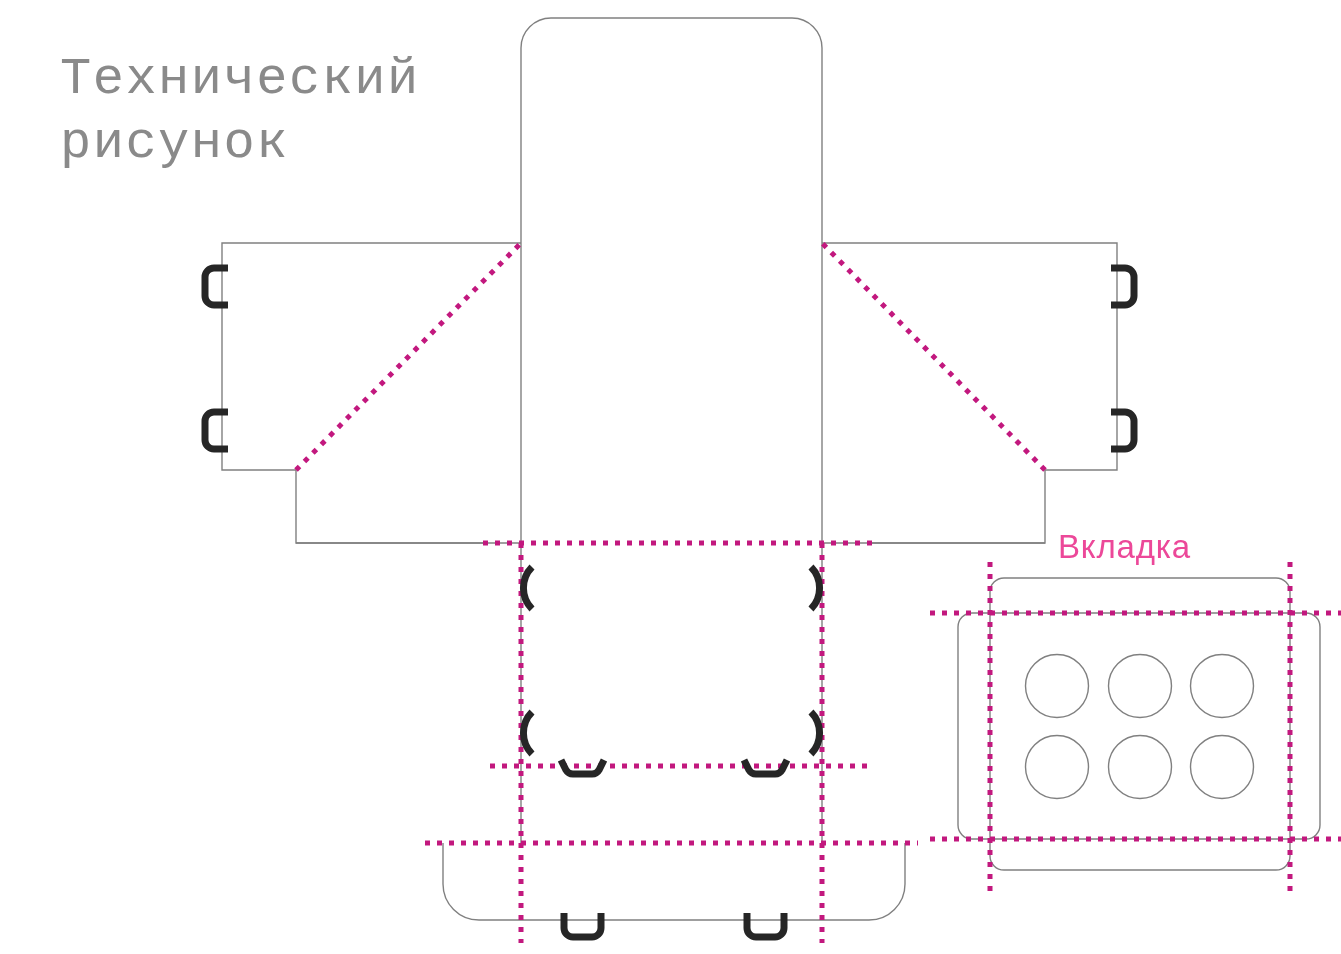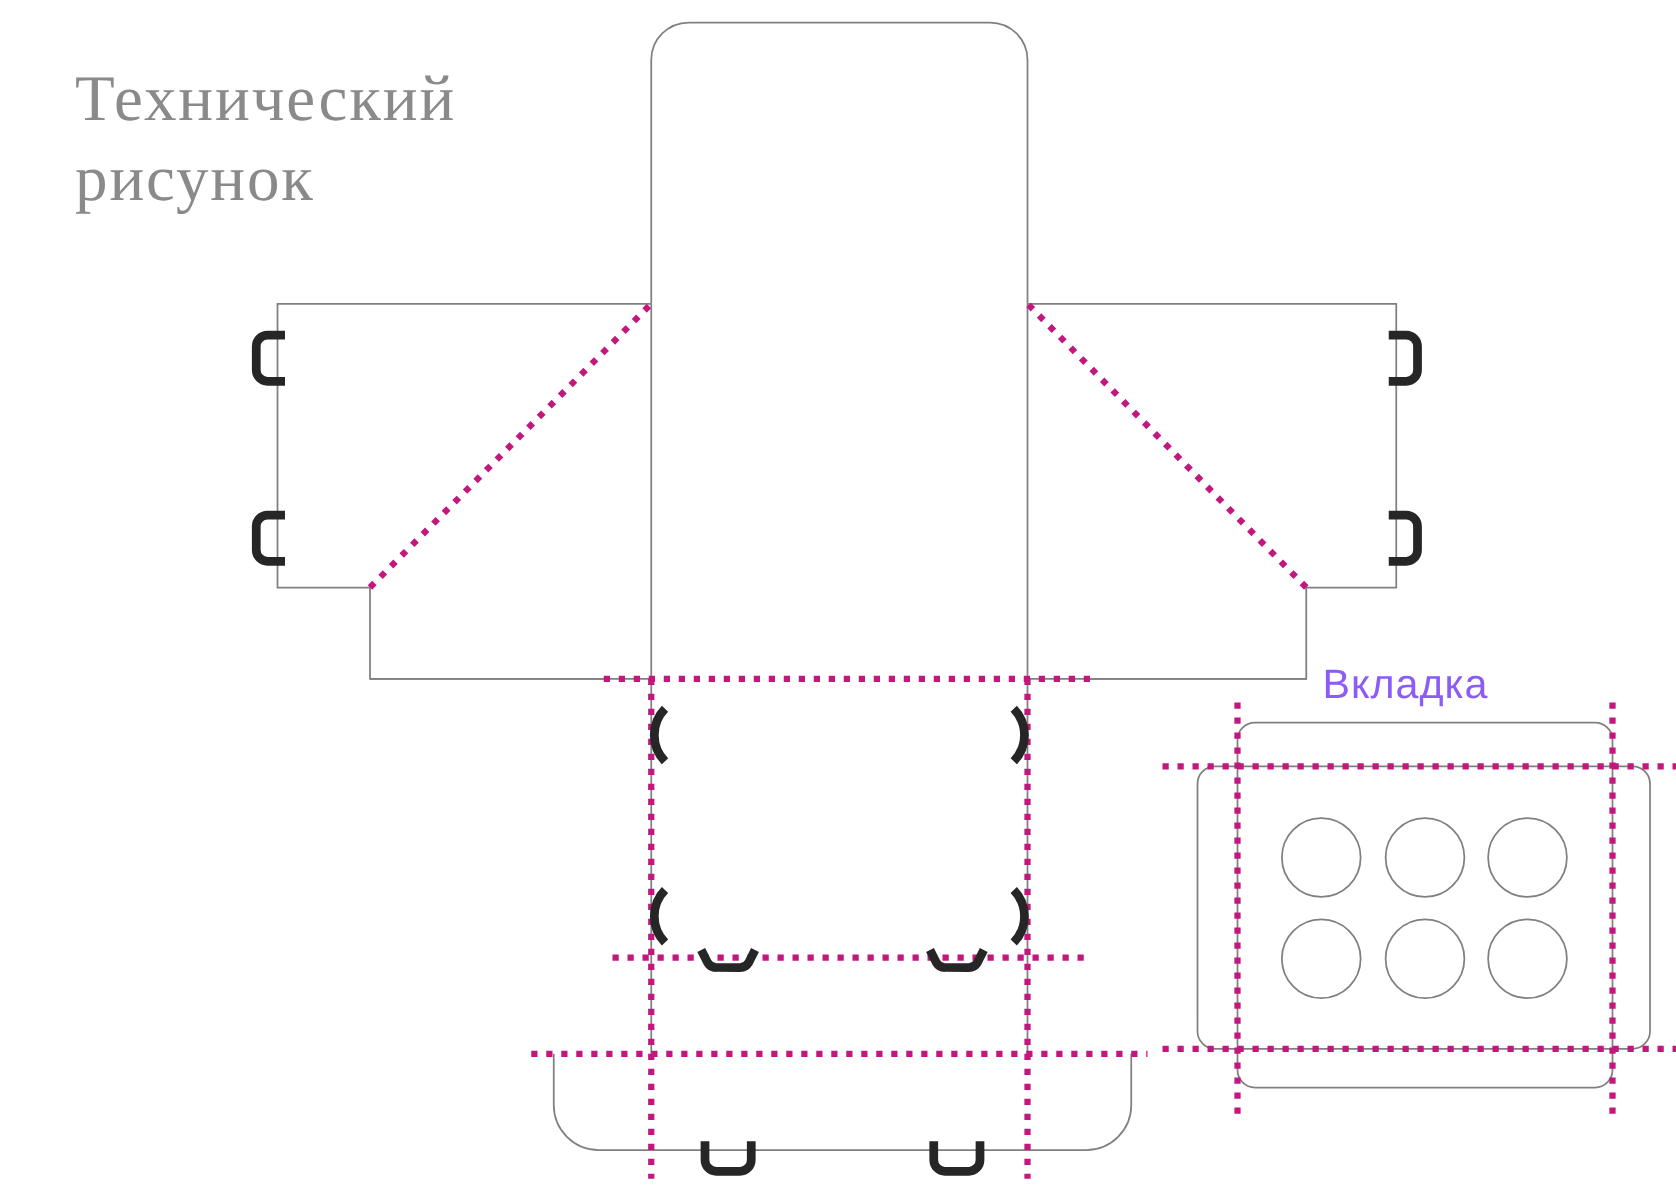--- a/index.html
+++ b/index.html
@@ -25,39 +25,39 @@
     top: 0;
     width: 1341px;
     height: 954px;
     display: block;
   }
   .title-text {
     position: absolute;
     left: 60px;
     top: 48px;
     width: 430px;
-    font-family: Liberation Serif, serif;
+    font-family: Liberation Mono, monospace;
     font-size: 52px;
     line-height: 64px;
     font-weight: 400;
     letter-spacing: 1.5px;
     color: #8a8a8a;
     white-space: pre-line;
     user-select: none;
   }
   .insert-label {
     position: absolute;
     left: 1058px;
     top: 528px;
     font-family: "Liberation Sans", sans-serif;
     font-size: 33px;
     line-height: 38px;
     font-weight: 400;
     letter-spacing: 0.8px;
-    color: #8b5cf6;
+    color: #ec4899;
     white-space: nowrap;
     user-select: none;
   }
   .cut {
     fill: none;
     stroke: #808080;
     stroke-width: 1.4;
   }
   .tab {
     fill: none;

